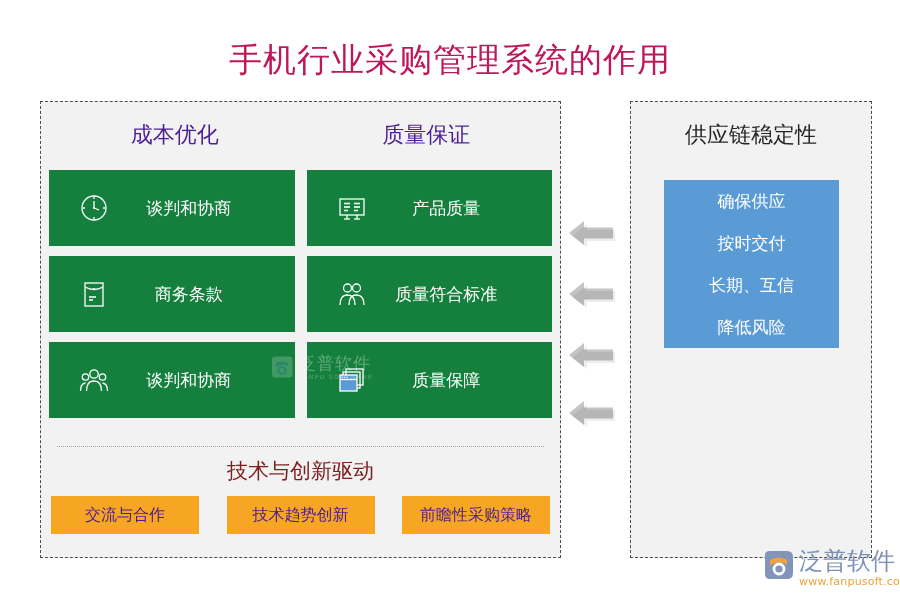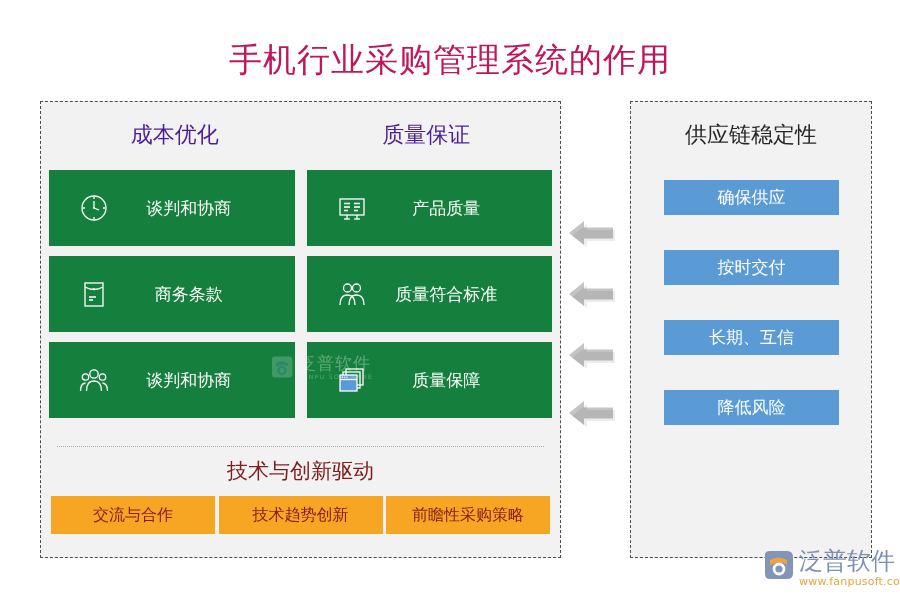--- a/index.html
+++ b/index.html
@@ -130,28 +130,28 @@
     position: absolute;
     top: 388px;
     left: 0;
     right: 0;
     display: flex;
     justify-content: space-between;
     padding: 0 2px;
   }
 
   .orange-card {
-    width: 164px;
+    width: 148px;
     height: 38px;
     background: #f6a623;
     display: flex;
     align-items: center;
     justify-content: center;
     font-size: 16px;
-    color: #7f1d1d;
+    color: #4c1d95;
   }
 
   
   .arrows {
     position: absolute;
     left: 565px;
     top: 216px;
     width: 58px;
     height: 210px;
   }
@@ -190,28 +190,27 @@
 
   .right-list {
     position: absolute;
     top: 78px;
     left: 33px;
     width: 175px;
   }
 
   .right-card {
     width: 175px;
-    height: 35px;
+    height: 42px;
     background: #5b9bd5;
     display: flex;
     align-items: center;
     justify-content: center;
     font-size: 17px;
     color: #ffffff;
-    margin-bottom: 35px;
   }
 
   
   .watermark {
     position: absolute;
     left: 228px;
     top: 248px;
     width: 130px;
     height: 34px;
     opacity: 0.30;

